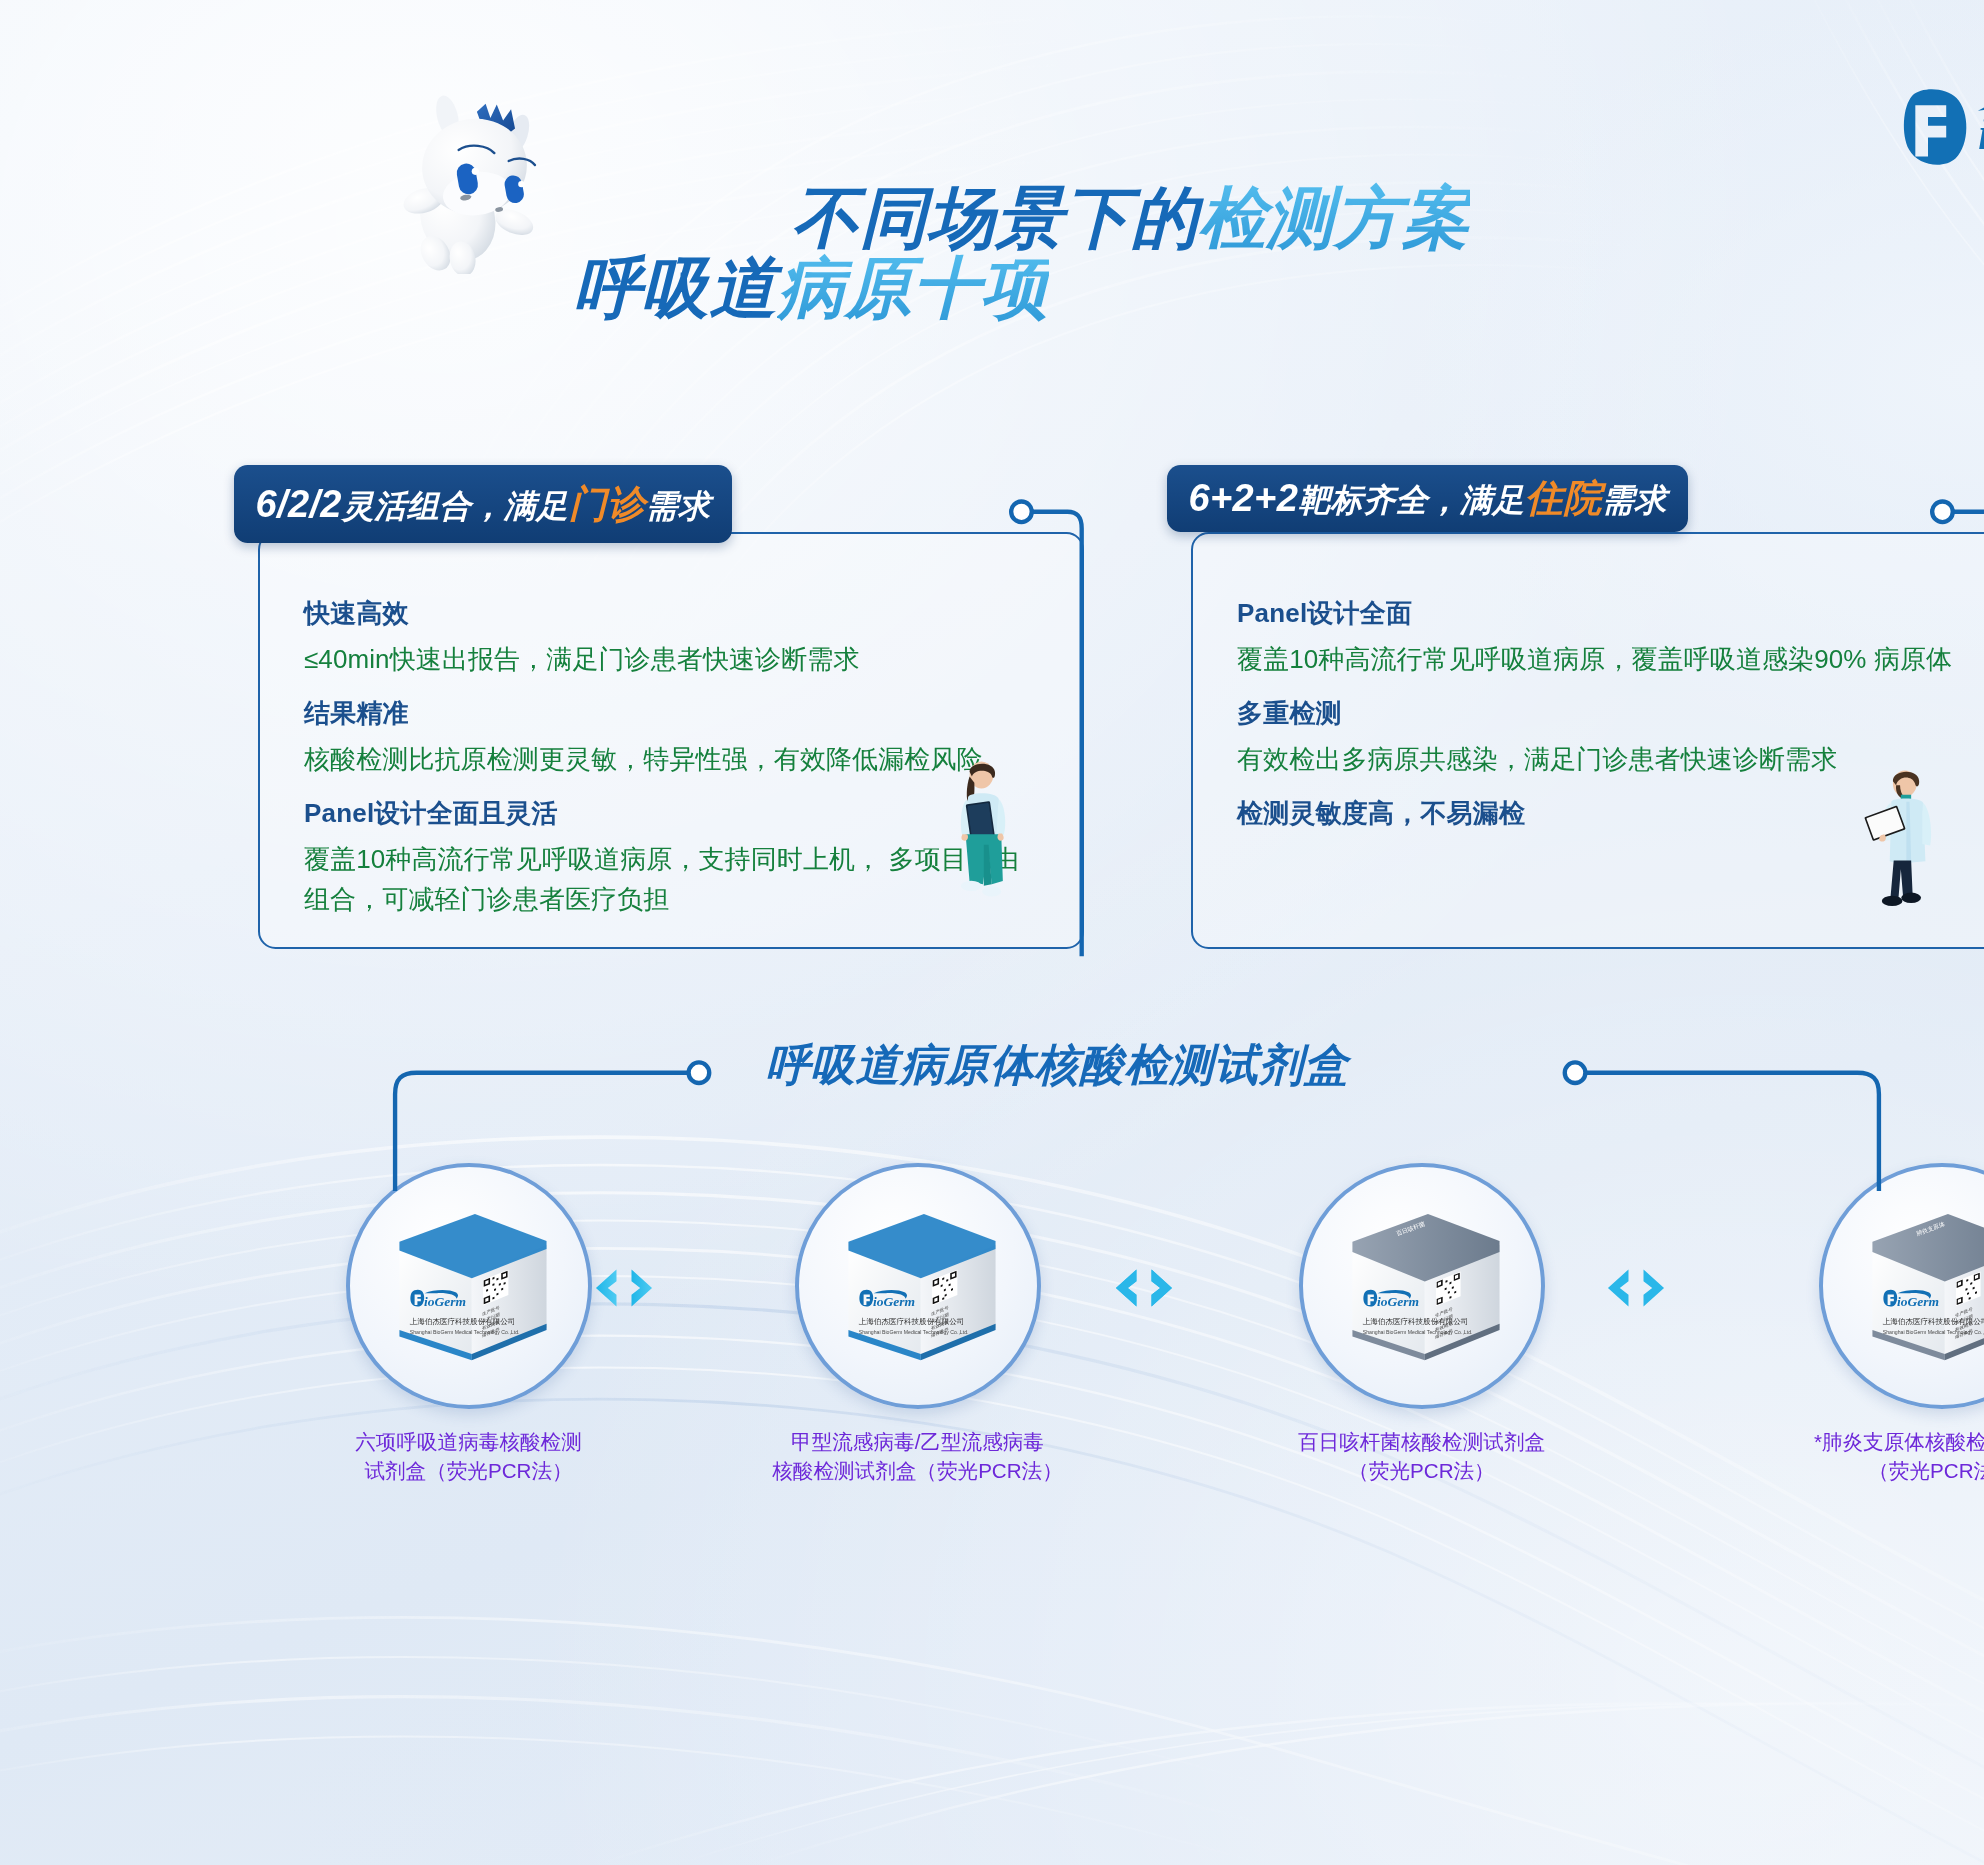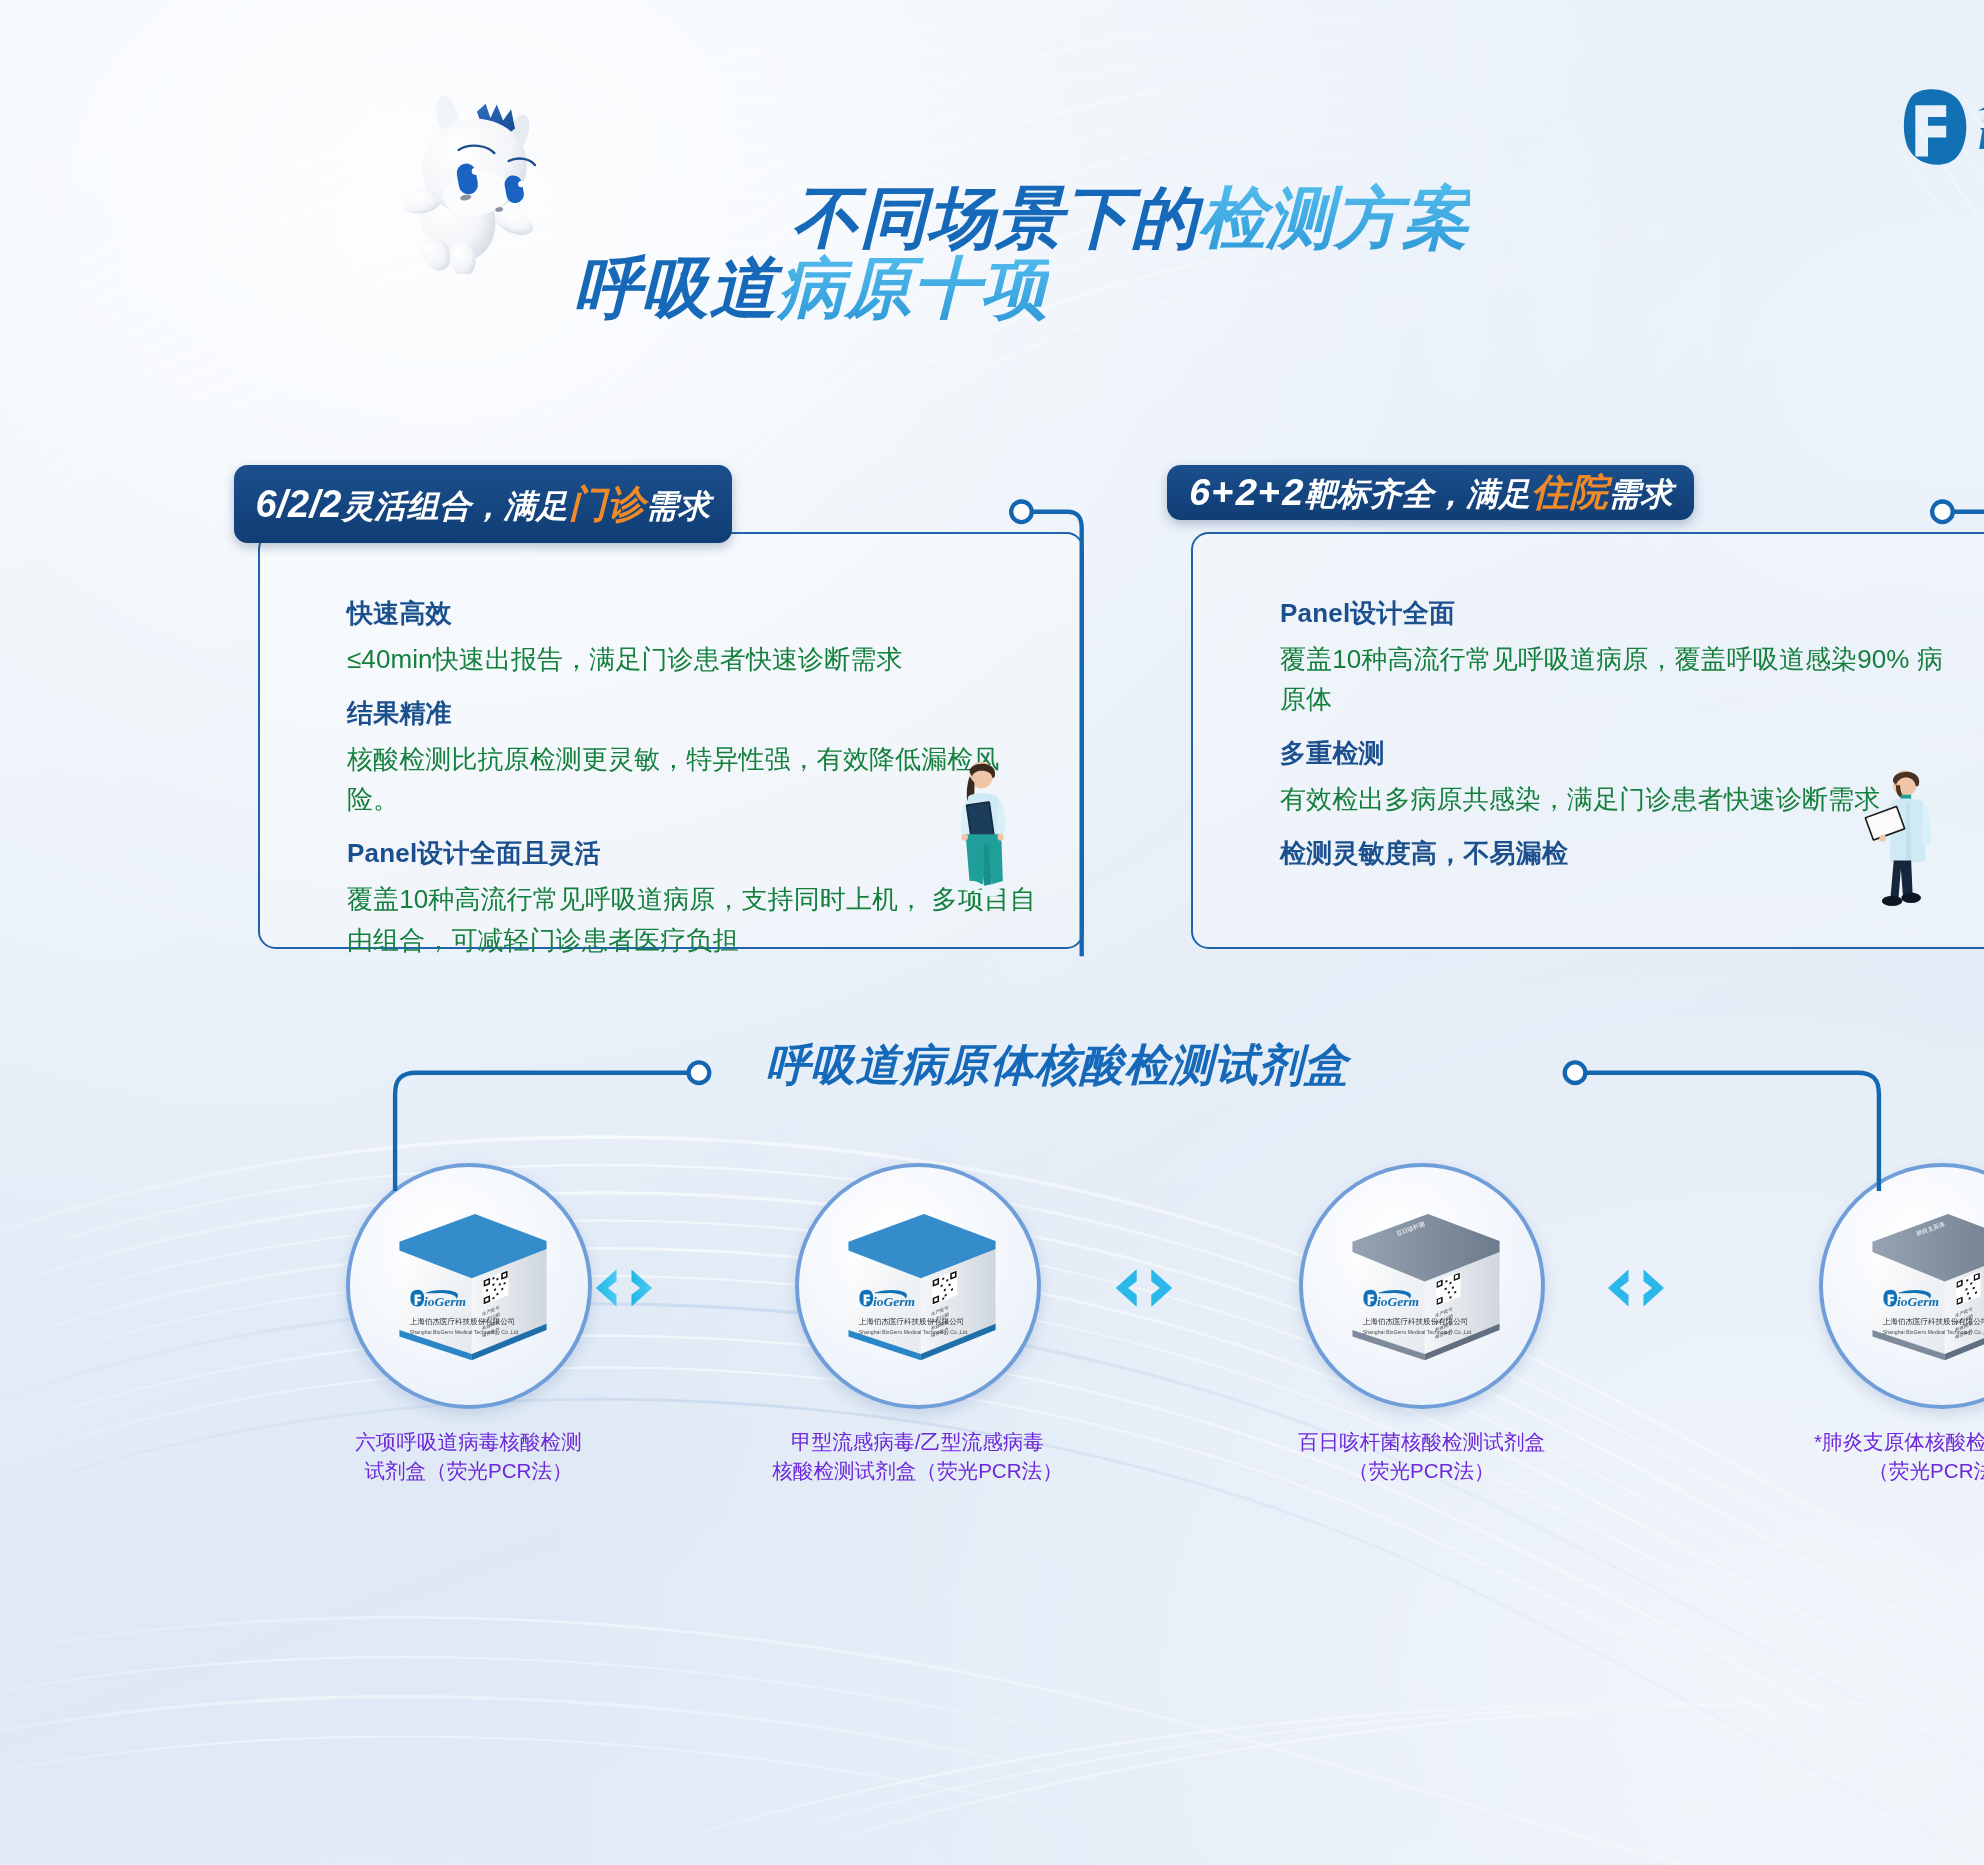--- a/index.html
+++ b/index.html
@@ -37,21 +37,21 @@
              -webkit-background-clip: text; background-clip: text; color: transparent; }
 
   
   .card { position: absolute; z-index: 5; }
   .card-frame {
     position: absolute; inset: 0;
     border: 2px solid #1f63aa;
     border-radius: 17.5px;
     background: rgba(255,255,255,0.30);
   }
-  .card-body { position: relative; z-index: 3; padding: 99px 40px 0 46px; margin-left: 43px; }
+  .card-body { position: relative; z-index: 3; padding: 99px 40px 0 46px; }
 
   .card-banner {
     position: absolute; z-index: 4;
     background: linear-gradient(180deg,#1b4f8d 0%, #103d74 100%);
     border-radius: 13.5px;
     box-shadow: 0 4px 10.3px rgba(16,50,100,0.28);
     display: flex; align-items: center; justify-content: center;
     padding: 0 21.4px;
     white-space: nowrap;
   }
@@ -344,21 +344,21 @@
       <path d="M 154 102 C 172 118, 178 176, 172 210 L 152 206 L 152 132 Z" fill="#d8f0f8"></path>
       <rect x="14" y="122" width="88" height="64" rx="3" fill="#1b1b1b" transform="rotate(-20 58 154)"></rect>
       <rect x="18" y="126" width="80" height="56" rx="2" fill="#fbfbfb" transform="rotate(-20 58 154)"></rect>
       <path d="M 48 184 C 40 192, 42 202, 54 200 C 62 198, 62 186, 56 182 Z" fill="#efc6a8"></path>
       <path d="M 80 248 L 124 248 L 128 340 L 104 344 L 98 270 L 92 344 L 72 340 Z" fill="#16263c"></path>
       <ellipse cx="76" cy="350" rx="26" ry="13" fill="#0d1724"></ellipse>
       <ellipse cx="124" cy="342" rx="25" ry="13" fill="#0d1724"></ellipse>
     </svg>
   </div>
 
-  <div class="card-banner" style="left:-24px; top:-67px; height:55px;font-family:Liberation Mono, monospace;">
+  <div class="card-banner" style="left:-24px; top:-67px; height:67px;">
     <span class="banner-text"><span class="big">6+2+2</span><span>靶标齐全，满足</span><span class="hl big">住院</span><span>需求</span></span>
   </div>
 </div>
 
 <div class="connector" style="left:1929px; top:496px; width:103px; height:461px;">
   <svg viewBox="0 0 260 1160" width="103" height="461">
     <path d="M 34 38 L 150 38 C 176 38, 186 52, 186 80 L 186 1160" stroke="#1466b0" stroke-width="11" fill="none"></path>
     <circle cx="34" cy="38" r="26" fill="#ffffff" stroke="#1466b0" stroke-width="11"></circle>
   </svg>
 </div>

